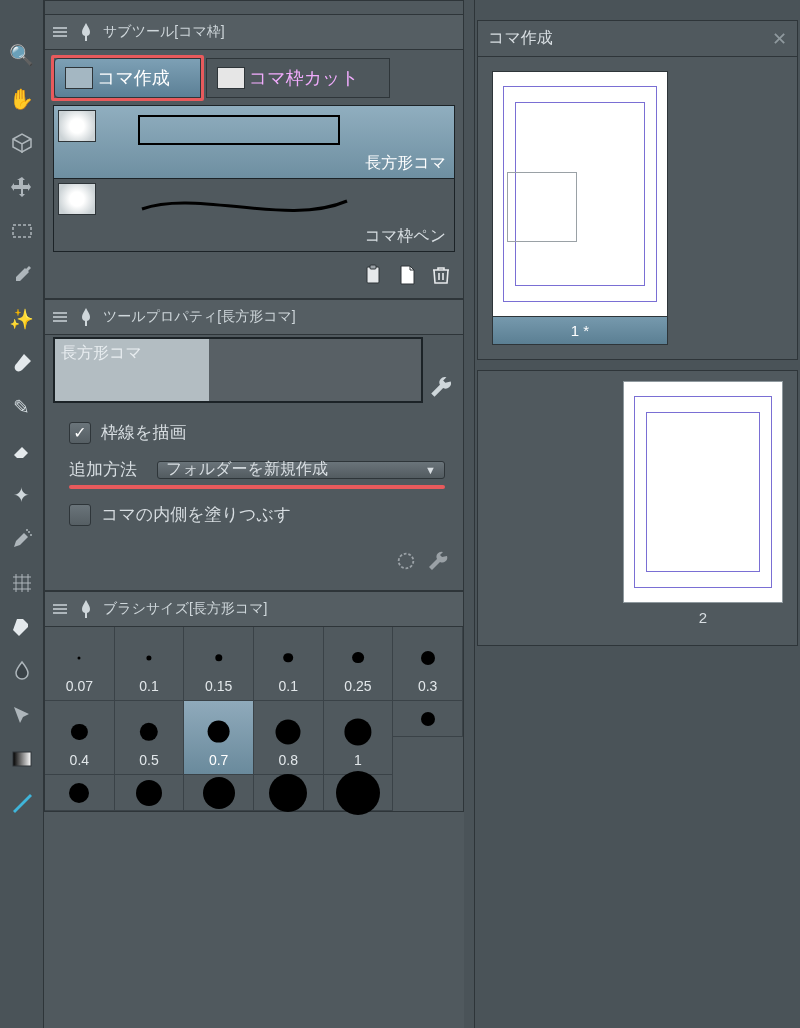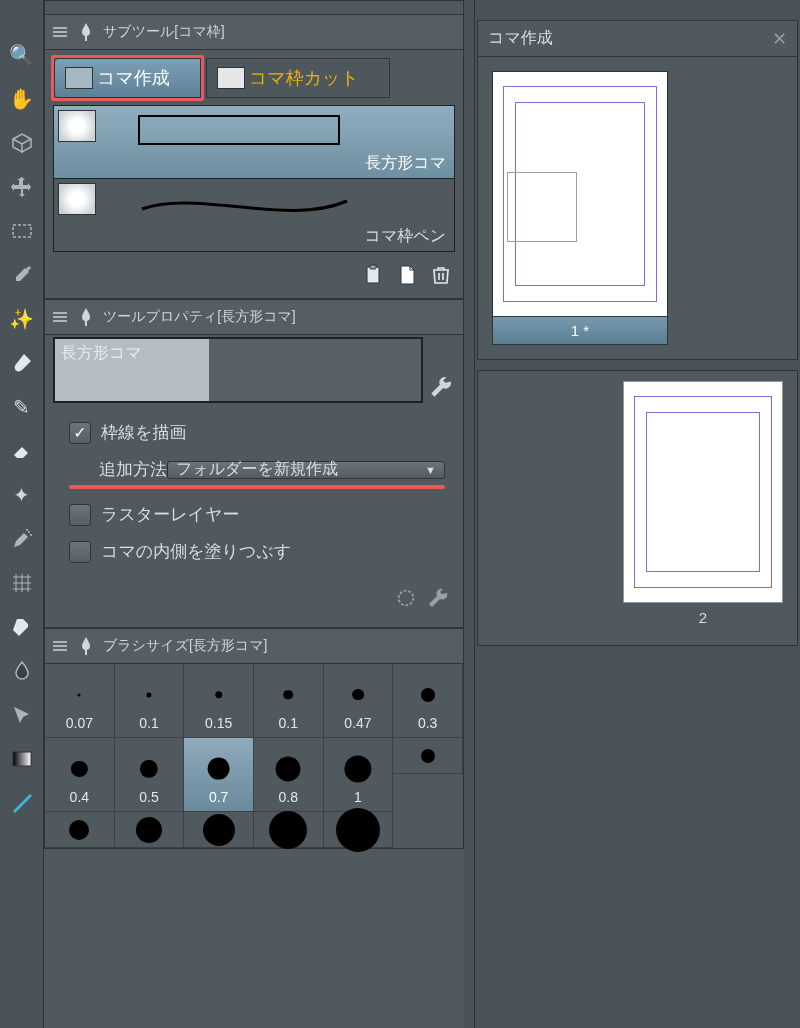--- a/index.html
+++ b/index.html
@@ -91,21 +91,21 @@
     font-size: 18px;
     cursor: pointer;
   }
   .tab-btn.active {
     background: linear-gradient(#7da0b5, #5c8096);
     color: #fff;
     border-radius: 4px 0 0 4px;
   }
   .tab-btn.inactive {
     background: #4e575c;
-    color: #eab308;
+    color: #f0abfc;
     border-left: 1px solid #2e3539;
   }
   .tab-icon {
     width: 28px; height: 22px;
     background: #a4b7c2;
     border: 1px solid #2e3539;
     display: inline-flex;
   }
   .tab-icon.cut {
     background: #e6e6e6;
@@ -192,23 +192,22 @@
   }
   .chk {
     width: 22px; height: 22px;
     border: 1px solid #2e3539;
     background: linear-gradient(#6a747a,#565f64);
     border-radius: 3px;
     display:flex; align-items:center; justify-content:center;
     color:#fff; font-size:16px;
   }
   .select-row {
-    display:flex; align-items:center; gap:0; margin-bottom: 4px;
+    display:flex; align-items:center; gap:20px; margin-bottom: 4px;
     font-size: 17px;
-    margin-left: 30px;
   }
   .select-box {
     flex:1; height: 18px;
     background: linear-gradient(#6a747a,#525b60);
     border: 1px solid #2e3539;
     border-radius: 3px;
     display:flex; align-items:center; justify-content:space-between;
     padding: 0 8px;
     font-size: 16px;
   }
@@ -518,24 +517,20 @@
         <span>追加方法</span>
         <div class="select-box">
           <span>フォルダーを新規作成</span>
           <span class="caret">▼</span>
         </div>
       </div>
       <div class="red-underline"></div>
 
       <div class="chk-row">
         <span class="chk"></span>
-        <span>ラスターレイヤー</span>
-      </div>
-      <div class="chk-row">
-        <span class="chk"></span>
         <span>コマの内側を塗りつぶす</span>
       </div>
     </div>
 
     <div class="prop-footer">
       <span class="fico">
         <svg viewBox="0 0 24 24" width="22" height="22" fill="none" stroke="#9aa1a6" stroke-width="2" stroke-dasharray="3 2">
             <circle cx="12" cy="12" r="8"></circle>
           </svg>
       </span>
@@ -576,21 +571,21 @@
       <div class="brush-cell">
         <div class="brush-dot" style="width: 7.4px; height: 7.4px;"></div>
         <span>0.15</span>
       </div>
       <div class="brush-cell">
         <div class="brush-dot" style="width: 9.6px; height: 9.6px;"></div>
         <span>0.1</span>
       </div>
       <div class="brush-cell">
         <div class="brush-dot" style="width: 11.8px; height: 11.8px;"></div>
-        <span>0.47</span>
+        <span>0.25</span>
       </div>
       <div class="brush-cell">
         <div class="brush-dot" style="width: 14px; height: 14px;"></div>
         <span>0.3</span>
       </div>
       <div class="brush-cell">
         <div class="brush-dot" style="width: 16.2px; height: 16.2px;"></div>
         <span>0.4</span>
       </div>
       <div class="brush-cell">

